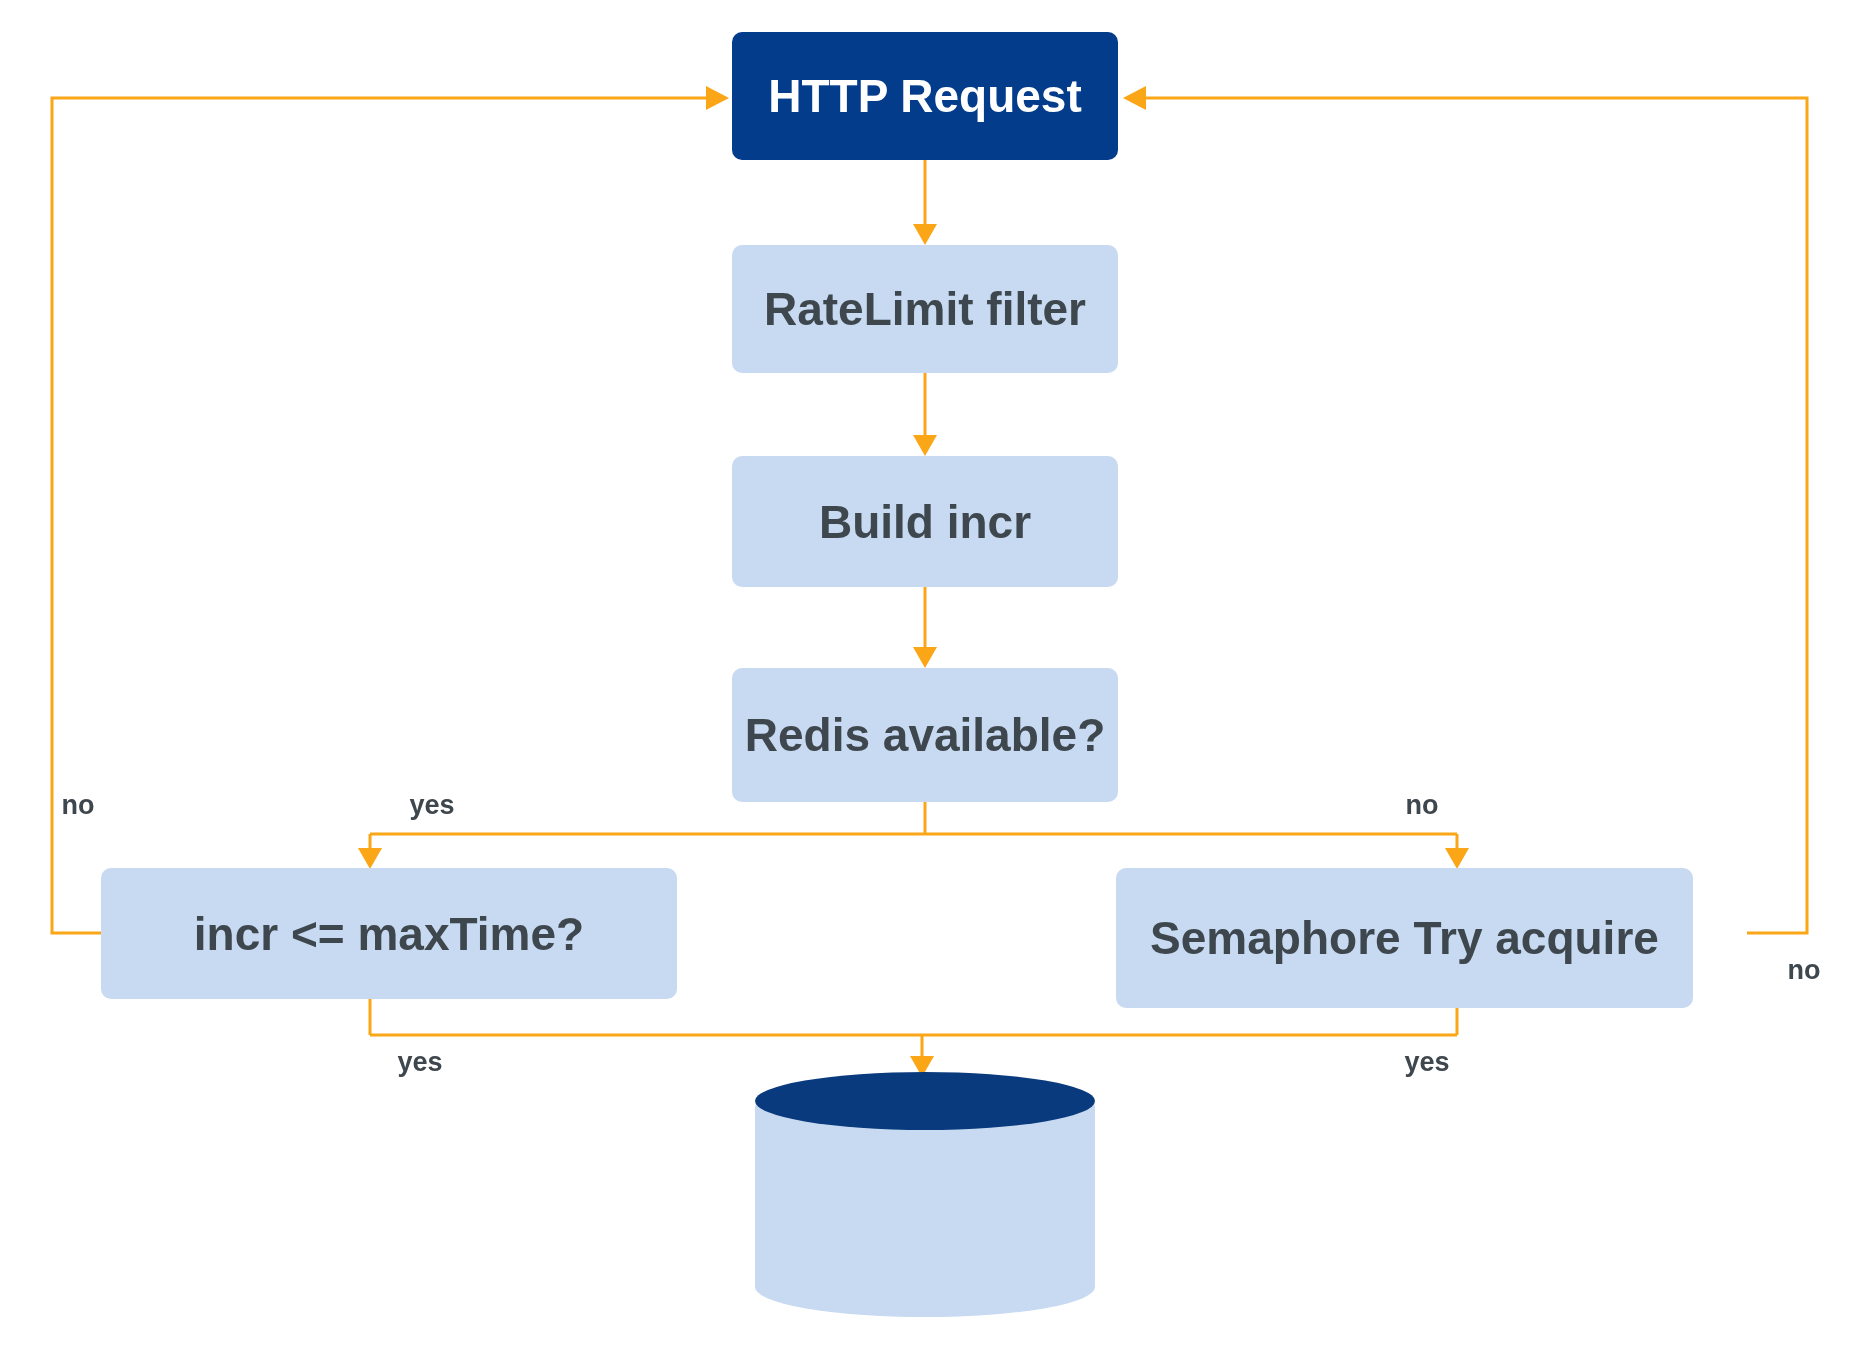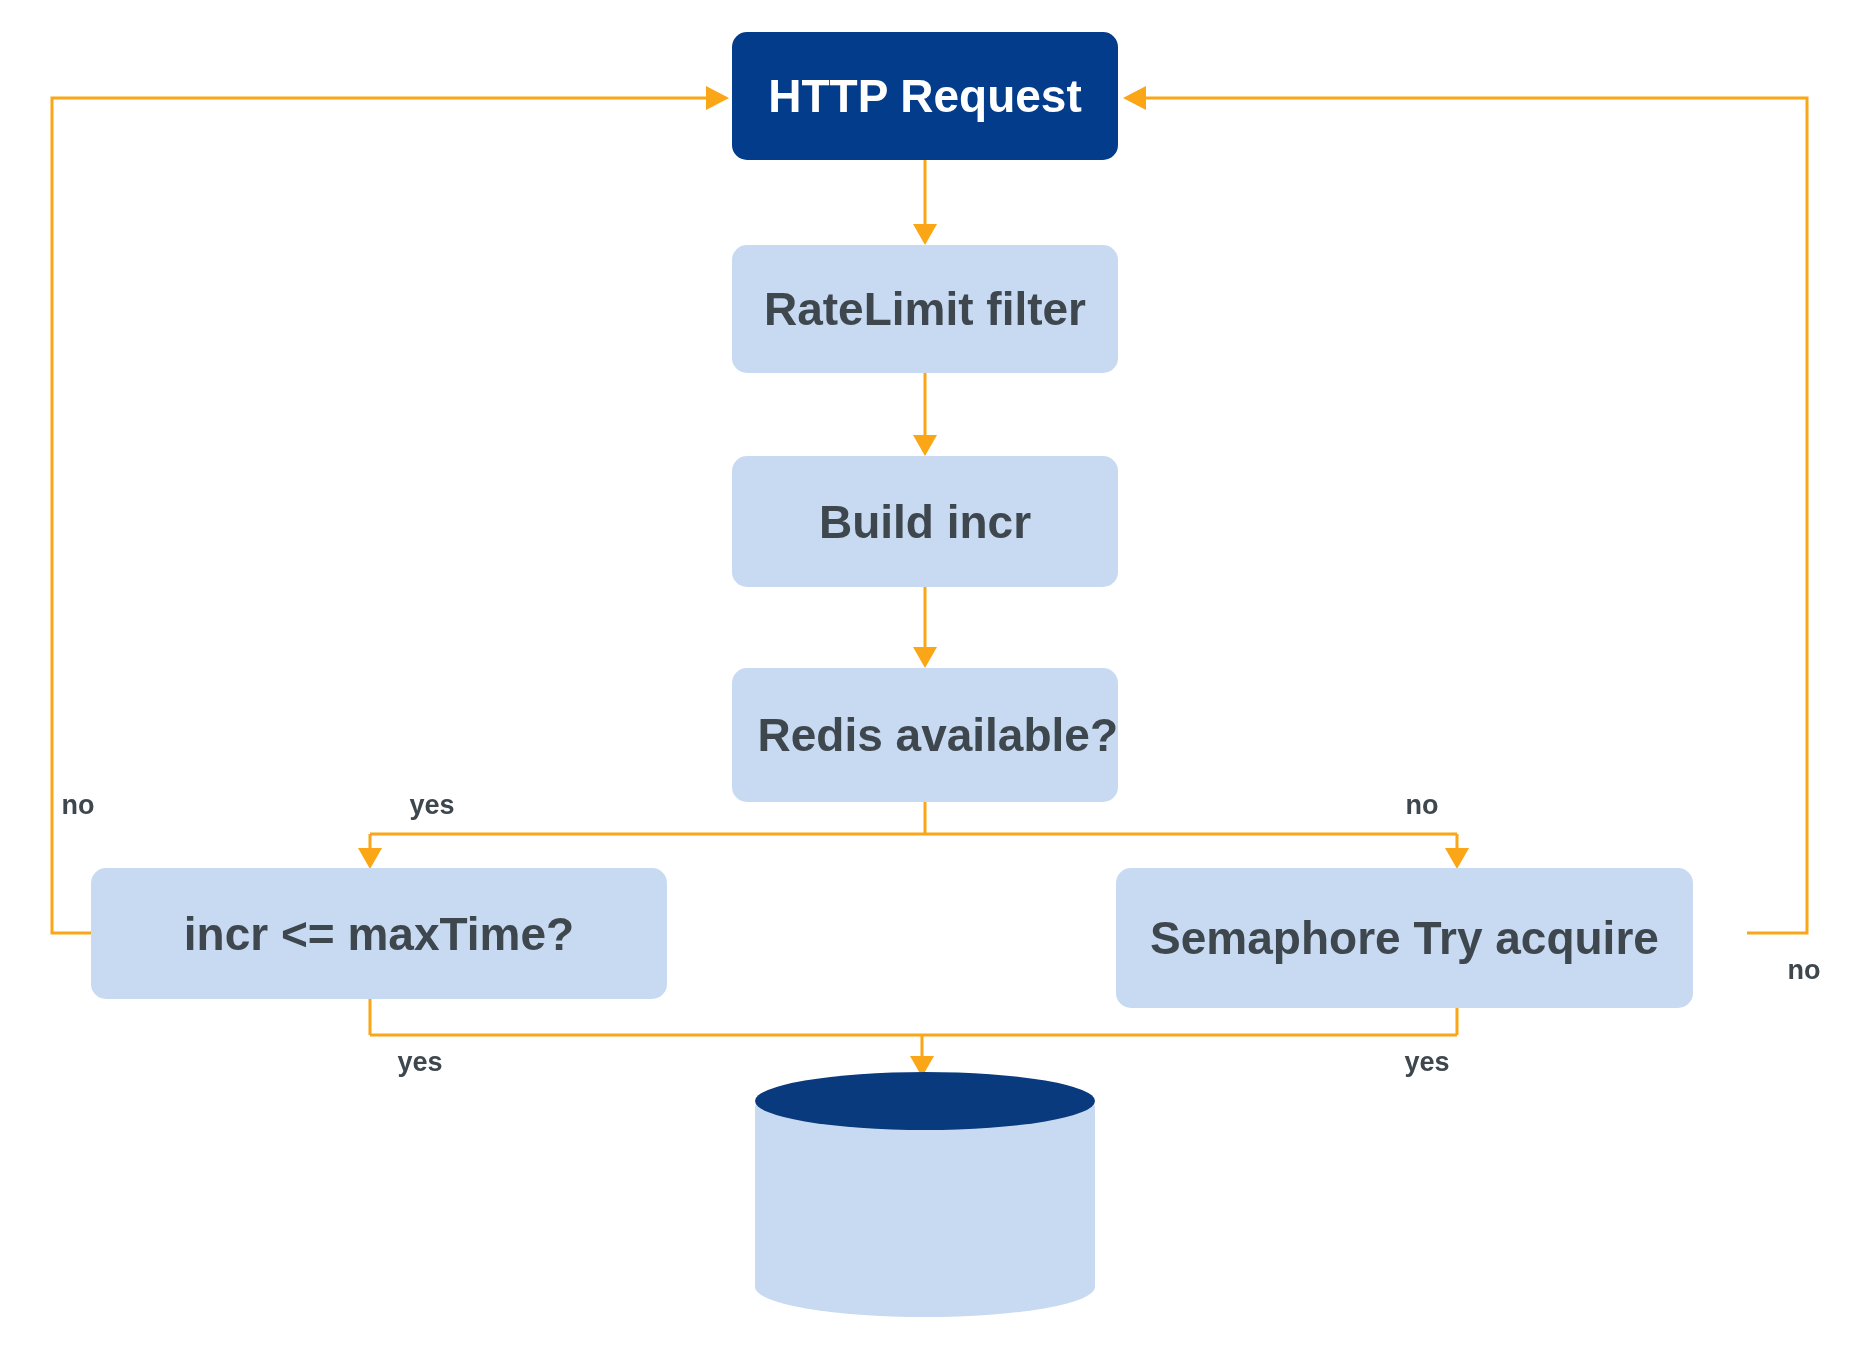--- a/index.html
+++ b/index.html
@@ -8,34 +8,34 @@
     width:1875px; height:1351px;
     background:#ffffff;
     font-family:"Liberation Sans", sans-serif;
     overflow:hidden;
   }
   .edges-svg { position:absolute; left:0; top:0; width:1875px; height:1351px; }
 
   .node {
     position:absolute;
     display:flex; align-items:center; justify-content:center;
-    border-radius:15px;
+    border-radius:10px;
     background:#c7daf2;
     color:#3f474e;
     font-size:46px; font-weight:600;
     text-align:center;
     box-sizing:border-box;
   }
   .node-start { background:#043c8c; color:#ffffff; }
 
   .n-http  { left:732px;  top:32px;  width:386px; height:128px; }
   .n-rate  { left:732px;  top:245px; width:386px; height:128px; }
   .n-build { left:732px;  top:456px; width:386px; height:131px; }
-  .n-redis { left:732px;  top:668px; width:386px; height:134px;justify-content:flex-end; }
-  .n-incr  { left:91px;  top:868px; width:576px; height:131px; }
+  .n-redis { left:732px;  top:668px; width:386px; height:134px; }
+  .n-incr  { left:101px;  top:868px; width:576px; height:131px; }
   .n-sem   { left:1116px; top:868px; width:577px; height:140px; }
 
   .edge-label {
     position:absolute;
     width:80px; height:44px;
     display:flex; align-items:center; justify-content:center;
     color:#3f474e;
     font-size:27px; font-weight:600;
     line-height:44px;
   }

